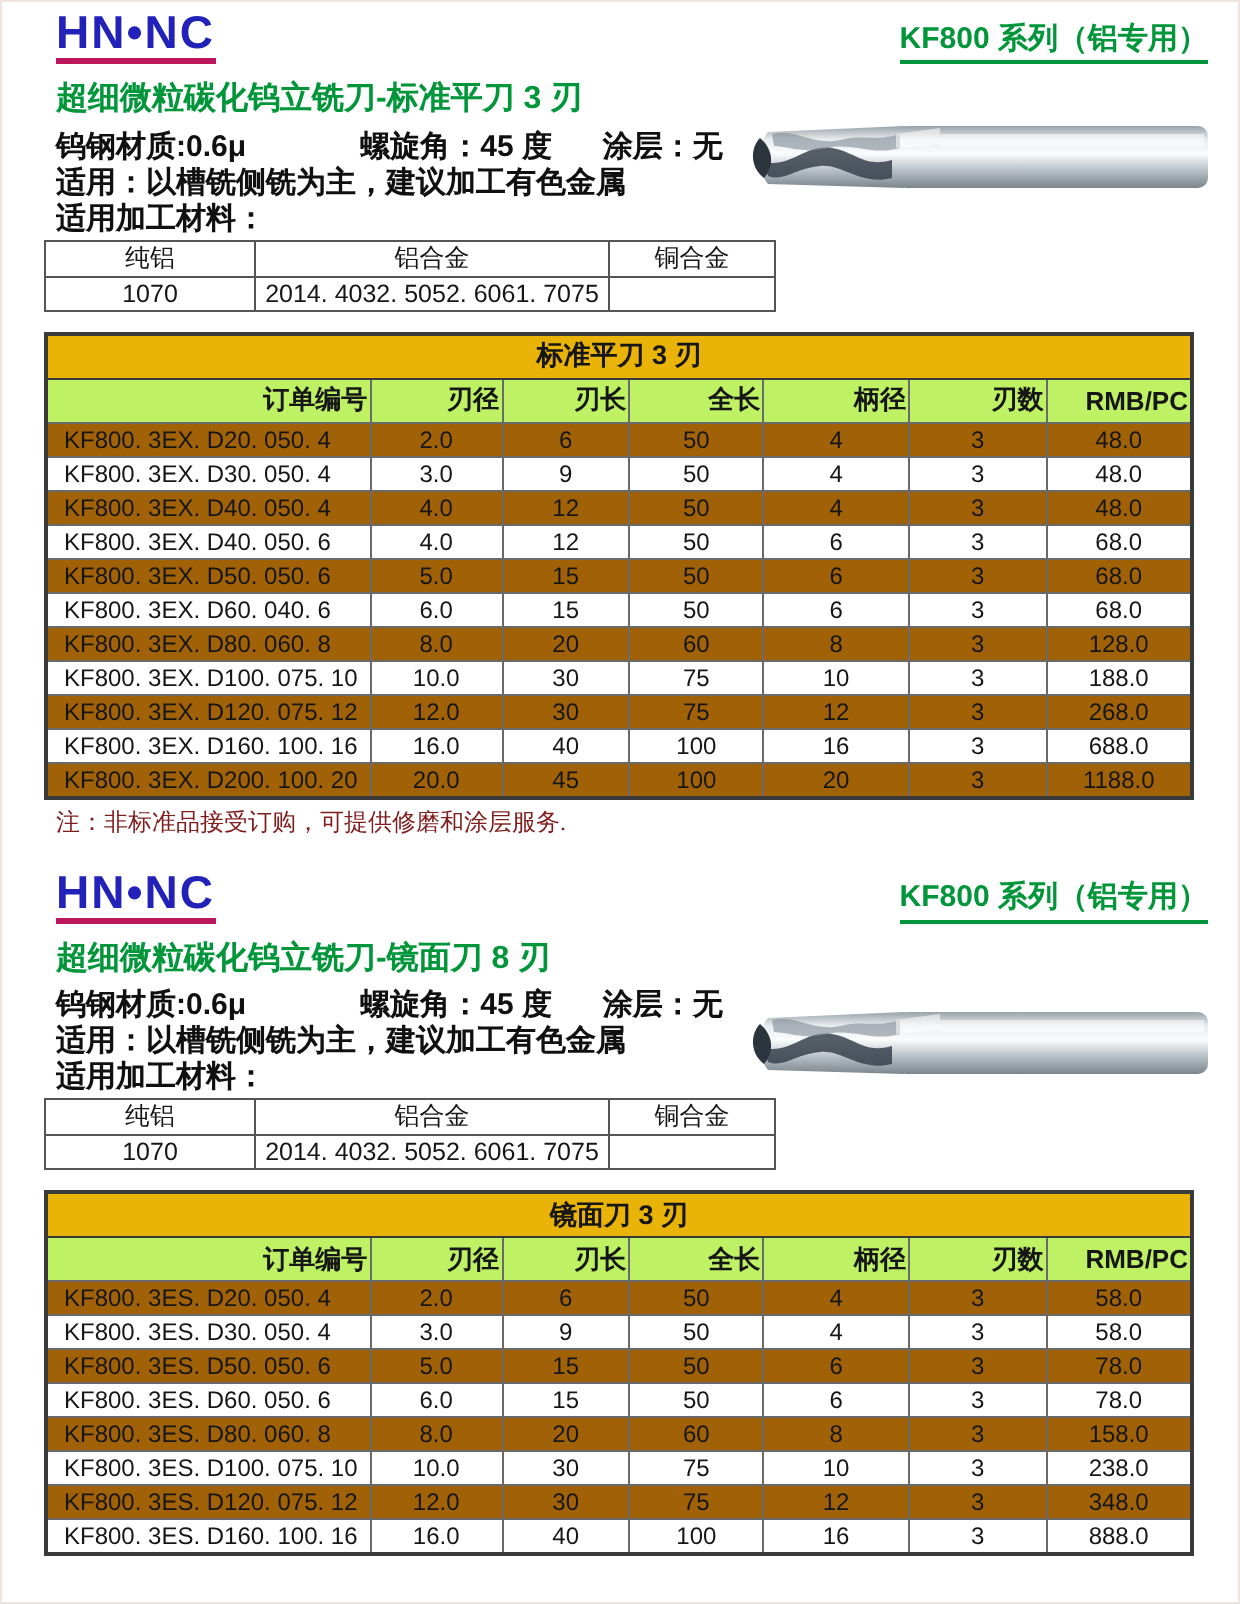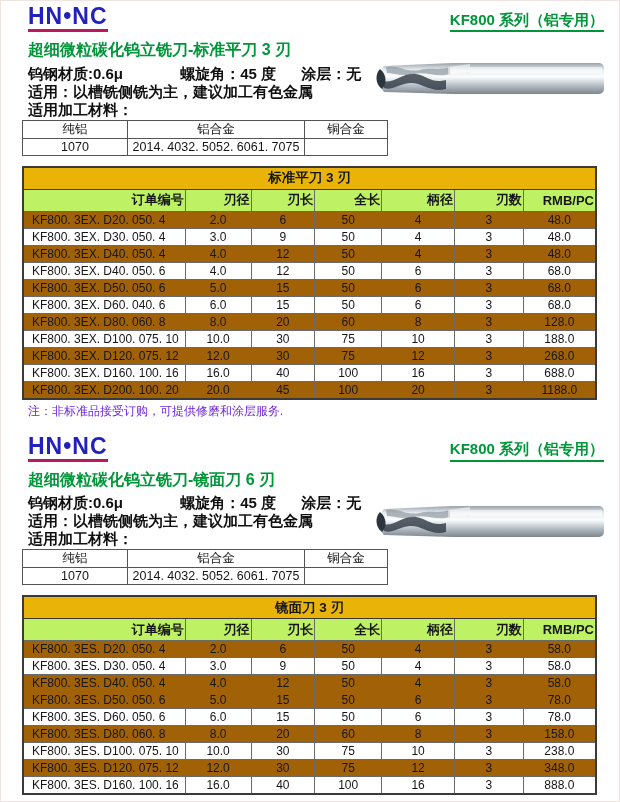--- a/index.html
+++ b/index.html
@@ -30,21 +30,21 @@
   .mat-c1{width:96px;}.mat-c2{width:168px;}.mat-c3{width:74px;}
 
   .spec-table{margin-top:10px;width:575px;table-layout:fixed;border:2px solid #3a3a3a;}
   .spec-table td,.spec-table th{border:1px solid #6a6a6a;text-align:center;color:#161616;}
   .tbl-title td{background:#eab308;font-size:13.5px;font-weight:bold;height:19px;border:1px solid #3a3a3a;}
   .tbl-head th{font-size:13px;font-weight:bold;height:19px;background:#bef264;text-align:right;}
   .spec-table tbody td{font-size:12px;height:16px;line-height:16px;padding:0;white-space:nowrap;overflow:hidden;}
   .spec-table tbody td:first-child{text-align:left;padding-left:8px;}
   .spec-table tbody tr.alt{background:#a16207;}
 
-  .note{font-size:12px;color:#6d28d9;margin:4px 0 0 6px;line-height:15px;font-family:Liberation Serif, serif;}
+  .note{font-size:12px;color:#7f1d1d;margin:4px 0 0 6px;line-height:15px;font-family:Liberation Serif, serif;}
 
   .mill-wrap{position:absolute;right:10px;width:248px;height:58px;}
   .sec1 .mill-wrap{top:50px;}
   .sec2 .mill-wrap{top:74px;}
 </style>
 </head>
 <body>
 
 <svg width="0" height="0" style="position:absolute">
   <defs>
@@ -232,21 +232,21 @@
     </table>
 
     <div class="note">注：非标准品接受订购，可提供修磨和涂层服务.</div>
   </div>
 
   <div class="section sec2">
     <div class="hdr-row">
       <span class="logo">HN•NC</span>
       <span class="series">KF800 系列（铝专用）</span>
     </div>
-    <div class="sec-title">超细微粒碳化钨立铣刀-镜面刀 6 刃</div>
+    <div class="sec-title">超细微粒碳化钨立铣刀-镜面刀 8 刃</div>
 
     <div class="specs">
       <div class="spec-line1">
         <span class="spec-tungsten">钨钢材质:0.6μ</span>
         <span class="spec-helix">螺旋角：45 度</span>
         <span>涂层：无</span>
       </div>
       <div>适用：以槽铣侧铣为主，建议加工有色金属</div>
       <div>适用加工材料：</div>
     </div>
@@ -315,29 +315,20 @@
           <tr>
             <td>KF800. 3ES. D30. 050. 4</td>
             <td>3.0</td>
             <td>9</td>
             <td>50</td>
             <td>4</td>
             <td>3</td>
             <td>58.0</td>
           </tr>
           <tr class="alt">
-            <td>KF800. 3ES. D40. 050. 4</td>
-            <td>4.0</td>
-            <td>12</td>
-            <td>50</td>
-            <td>4</td>
-            <td>3</td>
-            <td>58.0</td>
-          </tr>
-          <tr class="alt">
             <td>KF800. 3ES. D50. 050. 6</td>
             <td>5.0</td>
             <td>15</td>
             <td>50</td>
             <td>6</td>
             <td>3</td>
             <td>78.0</td>
           </tr>
           <tr>
             <td>KF800. 3ES. D60. 050. 6</td>

